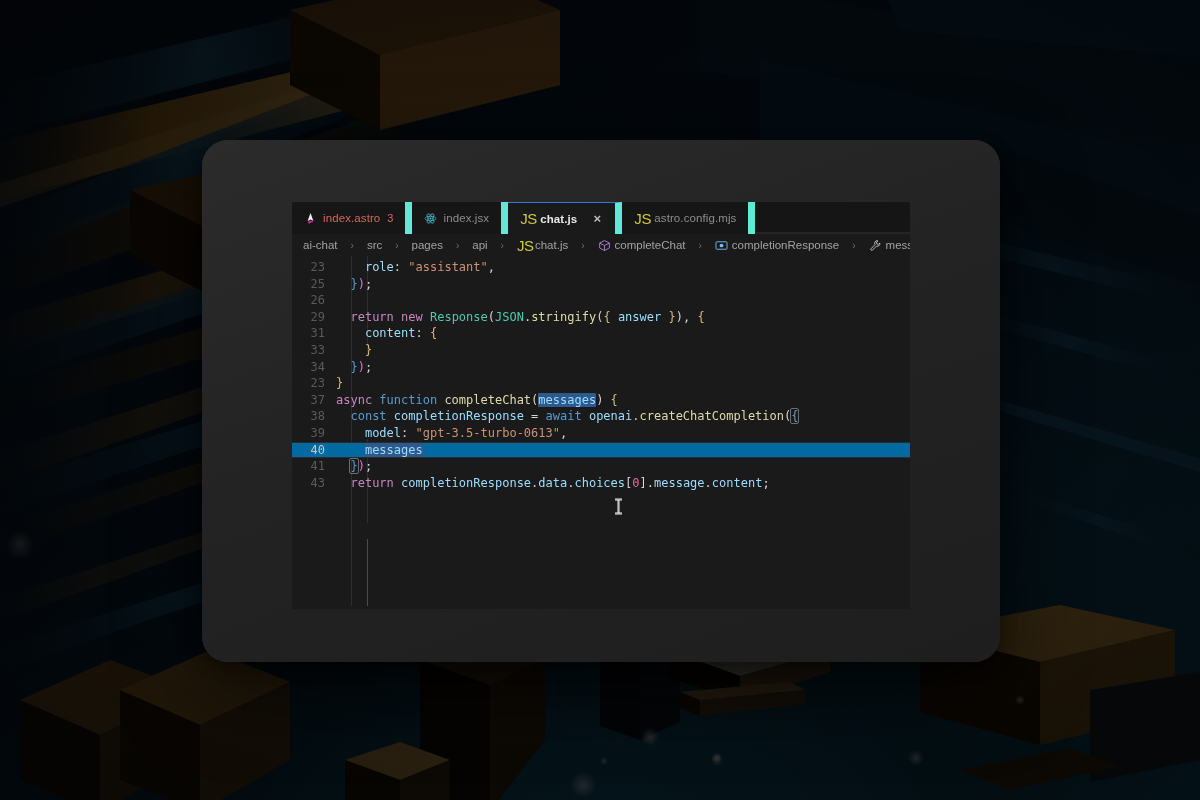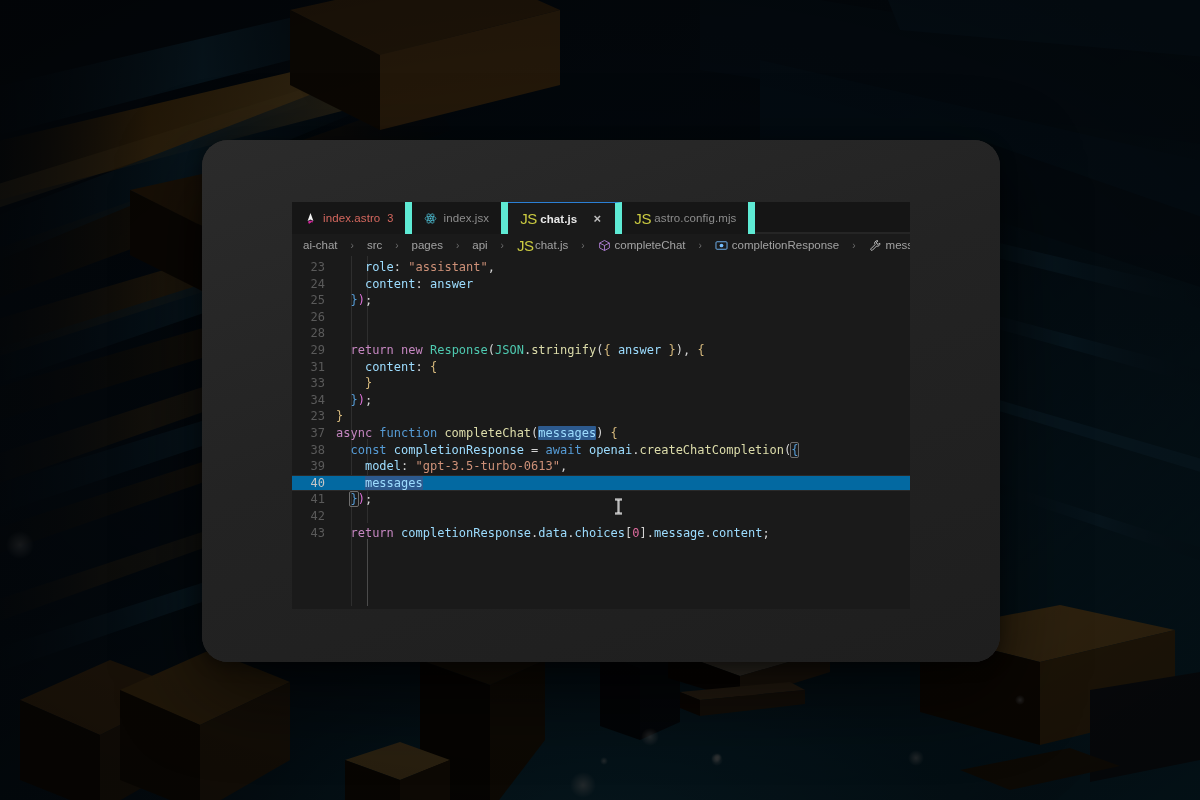--- a/index.html
+++ b/index.html
@@ -387,33 +387,25 @@
       <div class="guide" style="left:59px;"></div>
       <div class="guide" style="left:75px; top:0; height:100px;"></div>
       <div class="guide" style="left:75px; top:183px; height:84px;"></div>
       <div class="guide act" style="left:75px; top:283px; height:67px;"></div>
       <div id="rows">
           <div class="row">
             <span class="ln">23</span>
             <span class="src">    <span class="var">role</span><span class="p">:</span> <span class="str">"assistant"</span><span class="p">,</span></span>
           </div>
           <div class="row">
-            <span class="ln">24</span>
-            <span class="src">    <span class="var">content</span><span class="p">:</span> <span class="var">answer</span></span>
-          </div>
-          <div class="row">
             <span class="ln">25</span>
             <span class="src">  <span class="bb">}</span><span class="bp">)</span><span class="p">;</span></span>
           </div>
           <div class="row">
             <span class="ln">26</span>
-            <span class="src"></span>
-          </div>
-          <div class="row">
-            <span class="ln">28</span>
             <span class="src"></span>
           </div>
           <div class="row">
             <span class="ln">29</span>
             <span class="src">  <span class="k">return</span> <span class="k">new</span> <span class="cls">Response</span><span class="p">(</span><span class="cls">JSON</span><span class="p">.</span><span class="fn">stringify</span><span class="p">(</span><span class="by">{</span> <span class="var">answer</span> <span class="by">}</span><span class="p">)</span><span class="p">,</span> <span class="by">{</span></span>
           </div>
           <div class="row">
             <span class="ln">31</span>
             <span class="src">    <span class="var">content</span><span class="p">:</span> <span class="by">{</span></span>
           </div>
@@ -441,24 +433,20 @@
             <span class="ln">39</span>
             <span class="src">    <span class="var">model</span><span class="p">:</span> <span class="str">"gpt-3.5-turbo-0613"</span><span class="p">,</span></span>
           </div>
           <div class="row cur">
             <span class="ln">40</span>
             <span class="src">    <span class="sel"><span class="var">messages</span></span></span>
           </div>
           <div class="row">
             <span class="ln">41</span>
             <span class="src">  <span class="mbox"><span class="bb">}</span></span><span class="bp">)</span><span class="p">;</span></span>
-          </div>
-          <div class="row">
-            <span class="ln">42</span>
-            <span class="src"></span>
           </div>
           <div class="row">
             <span class="ln">43</span>
             <span class="src">  <span class="k">return</span> <span class="var">completionResponse</span><span class="p">.</span><span class="var">data</span><span class="p">.</span><span class="var">choices</span><span class="p">[</span><span class="numr">0</span><span class="p">]</span><span class="p">.</span><span class="var">message</span><span class="p">.</span><span class="var">content</span><span class="p">;</span></span>
           </div>
         </div>
       <div id="ibeam">
         <svg width="9" height="17" viewBox="0 0 9 17">
           <path d="M1 1h7M1 2h7M4 2v13M5 2v13M1 15h7M1 16h7" stroke="#f0f0f0" stroke-width="1" fill="none"></path>
           <path d="M3.5 1.5h2v14h-2z" fill="#1a1a1a" opacity="0.0"></path>

